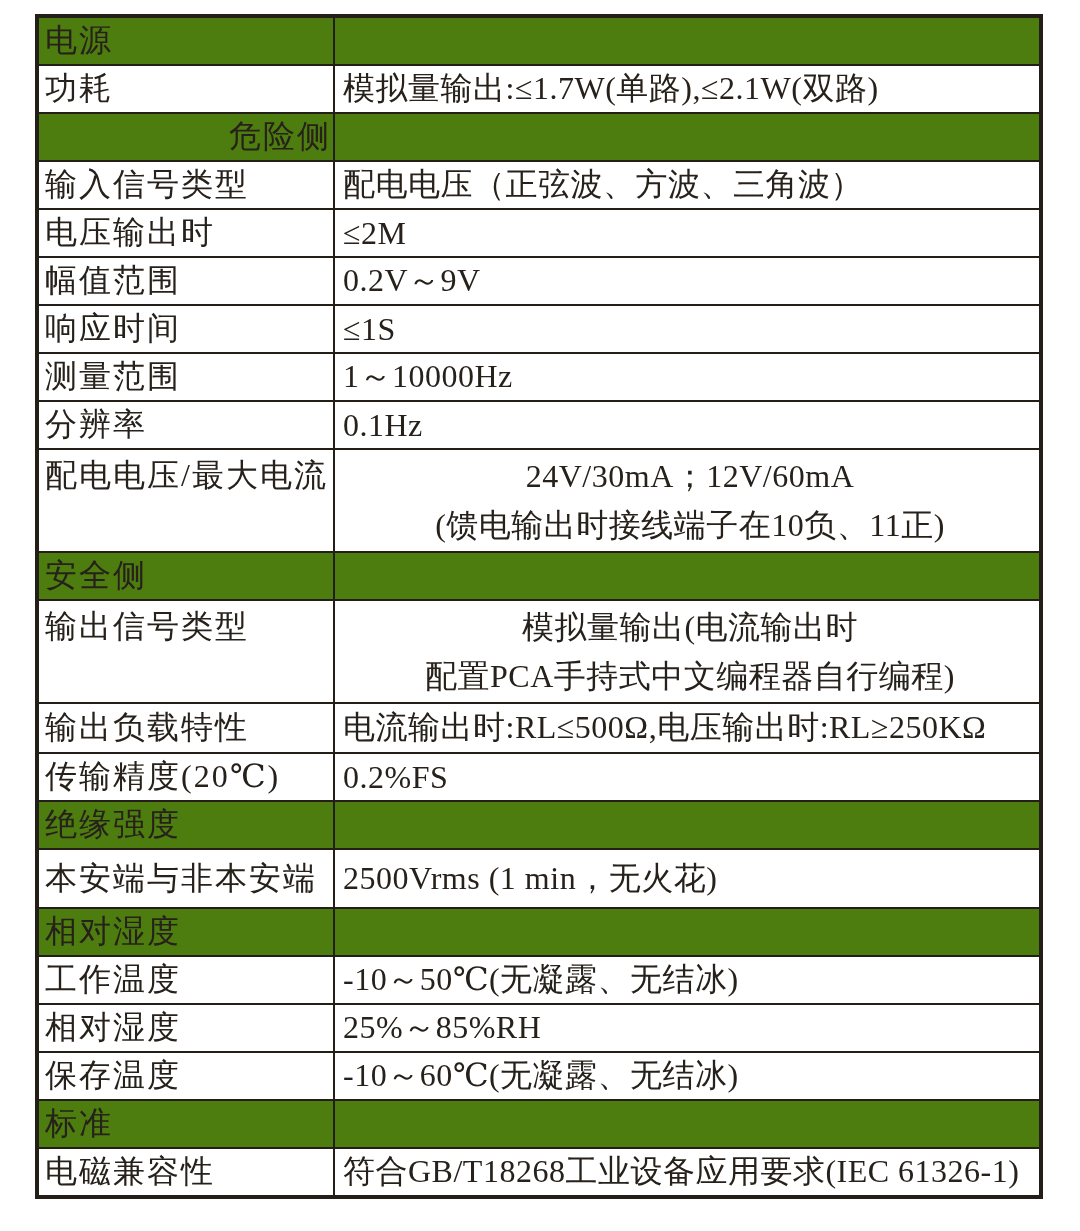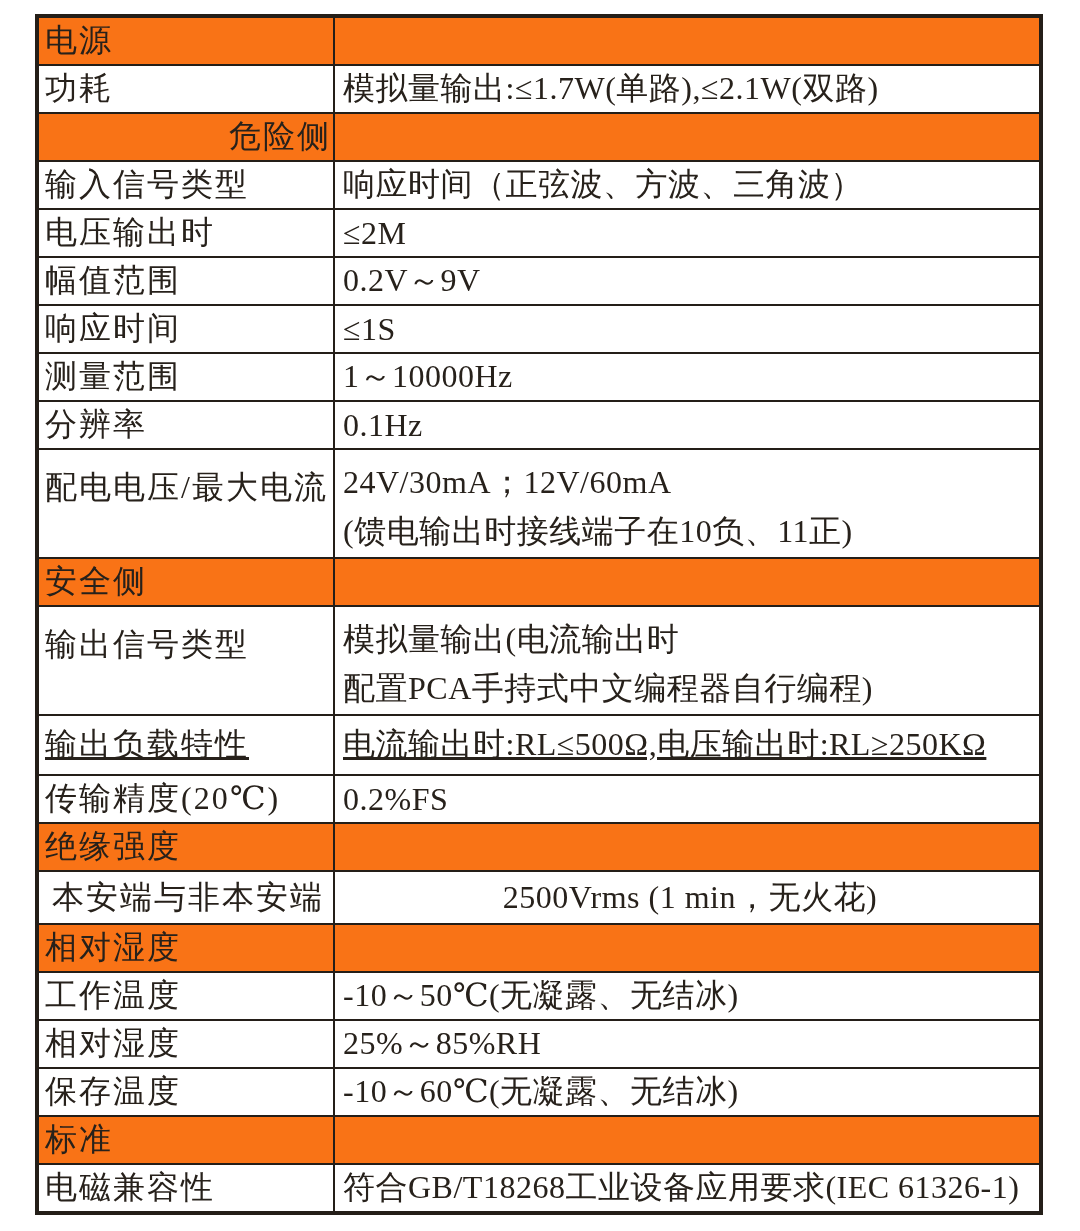--- a/index.html
+++ b/index.html
@@ -34,30 +34,31 @@
   }
   td.label {
     letter-spacing: 2px;
     padding: 1px 2px 1px 6px;
   }
   td.value {
     letter-spacing: 0.5px;
     padding: 1px 2px 1px 8px;
   }
   tr.section td {
-    background: #f97316;
+    background: #4d7c0f;
   }
   tr.tall td {
     vertical-align: top;
   }
   tr.tall td.label {
-    padding-top: 16px;
+    padding-top: 4px;
   }
   tr.tall td.value {
-    padding-top: 8px;
+    padding-top: 2px;
+    text-align: center;
   }
   td.value .vline {
     line-height: 49px;
   }
 </style>
 </head>
 <body>
 
 <table class="spec-table">
   <colgroup>
@@ -72,21 +73,21 @@
       <tr style="height: 46px;">
         <td class="label">功耗</td>
         <td class="value">模拟量输出:≤1.7W(单路),≤2.1W(双路)</td>
       </tr>
       <tr class="section" style="height: 41px; text-align: right;">
         <td class="label">危险侧</td>
         <td class="value"></td>
       </tr>
       <tr style="height: 43px;">
         <td class="label">输入信号类型</td>
-        <td class="value">响应时间（正弦波、方波、三角波）</td>
+        <td class="value">配电电压（正弦波、方波、三角波）</td>
       </tr>
       <tr style="height: 45px;">
         <td class="label">电压输出时</td>
         <td class="value">≤2M</td>
       </tr>
       <tr style="height: 45px;">
         <td class="label">幅值范围</td>
         <td class="value">0.2V～9V</td>
       </tr>
       <tr style="height: 46px;">
@@ -112,33 +113,33 @@
         <td class="label">安全侧</td>
         <td class="value"></td>
       </tr>
       <tr class="tall" style="height: 98px;">
         <td class="label">输出信号类型</td>
         <td class="value">
           <div class="vline">模拟量输出(电流输出时</div>
           <div class="vline">配置PCA手持式中文编程器自行编程)</div>
         </td>
       </tr>
-      <tr style="height: 60px; text-decoration: underline;">
+      <tr style="height: 50px;">
         <td class="label">输出负载特性</td>
         <td class="value">电流输出时:RL≤500Ω,电压输出时:RL≥250KΩ</td>
       </tr>
       <tr style="height: 47px;">
         <td class="label">传输精度(20℃)</td>
         <td class="value">0.2%FS</td>
       </tr>
       <tr class="section" style="height: 39px;">
         <td class="label">绝缘强度</td>
         <td class="value"></td>
       </tr>
-      <tr style="height: 53px; text-align: center;">
+      <tr style="height: 59px;">
         <td class="label">本安端与非本安端</td>
         <td class="value">2500Vrms (1 min，无火花)</td>
       </tr>
       <tr class="section" style="height: 38px;">
         <td class="label">相对湿度</td>
         <td class="value"></td>
       </tr>
       <tr style="height: 45px;">
         <td class="label">工作温度</td>
         <td class="value">-10～50℃(无凝露、无结冰)</td>

